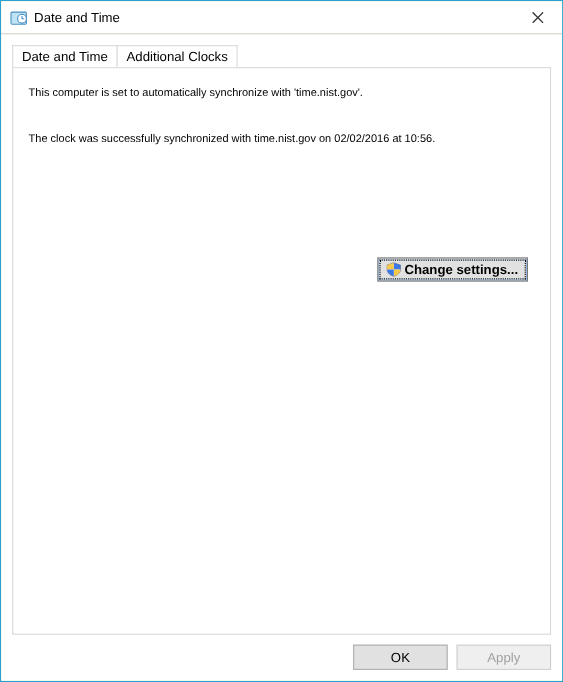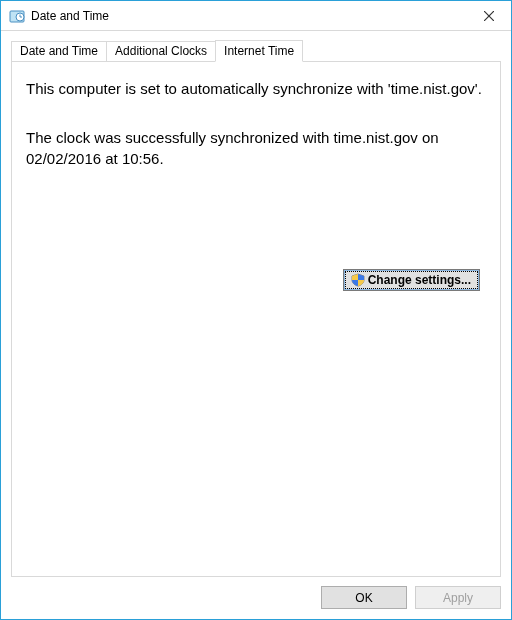--- a/index.html
+++ b/index.html
@@ -99,21 +99,21 @@
     }
     .tabpanel {
       border: 1px solid #d9d9d9;
       background: #fff;
       position: relative;
       z-index: 1;
       height: calc(100% - 21px);
       padding: 16px 14px;
     }
     .msg {
-      font-size: 15px;
+      font-size: 10px;
       color: #000;
       line-height: 1.4;
       margin-bottom: 0;
     }
     .msg1 { margin-top: 0; }
     .msg2 { margin-top: 56px; }
     .msg3 { margin-top: 28px; max-width: 450px; }
     .change-btn-row {
       margin-top: 100px;
       display: flex;
@@ -181,21 +181,20 @@
         <line x1="10" y1="0" x2="0" y2="10" stroke="#333" stroke-width="1.2"></line>
       </svg>
     </div>
   </div>
 
   <div class="client">
     <div class="tabs-area">
       <div class="tabstrip">
         <div class="tab">Date and Time</div>
         <div class="tab">Additional Clocks</div>
-        <div class="tab active">Internet Time</div>
       </div>
       <div class="tabpanel">
         <div class="msg msg1">This computer is set to automatically synchronize with 'time.nist.gov'.</div>
         <div class="msg msg3">The clock was successfully synchronized with time.nist.gov on 02/02/2016 at 10:56.</div>
         <div class="change-btn-row">
           <div class="change-btn">
             <span class="shield-icon">
               <svg viewBox="0 0 14 14">
                 <path d="M7 1 L13 3 V7 C13 10 10 12.5 7 13 C4 12.5 1 10 1 7 V3 Z" fill="#fff" stroke="#444" stroke-width="0.6"></path>
                 <path d="M7 1 L13 3 V7 L7 7 Z" fill="#3b78e7"></path>

